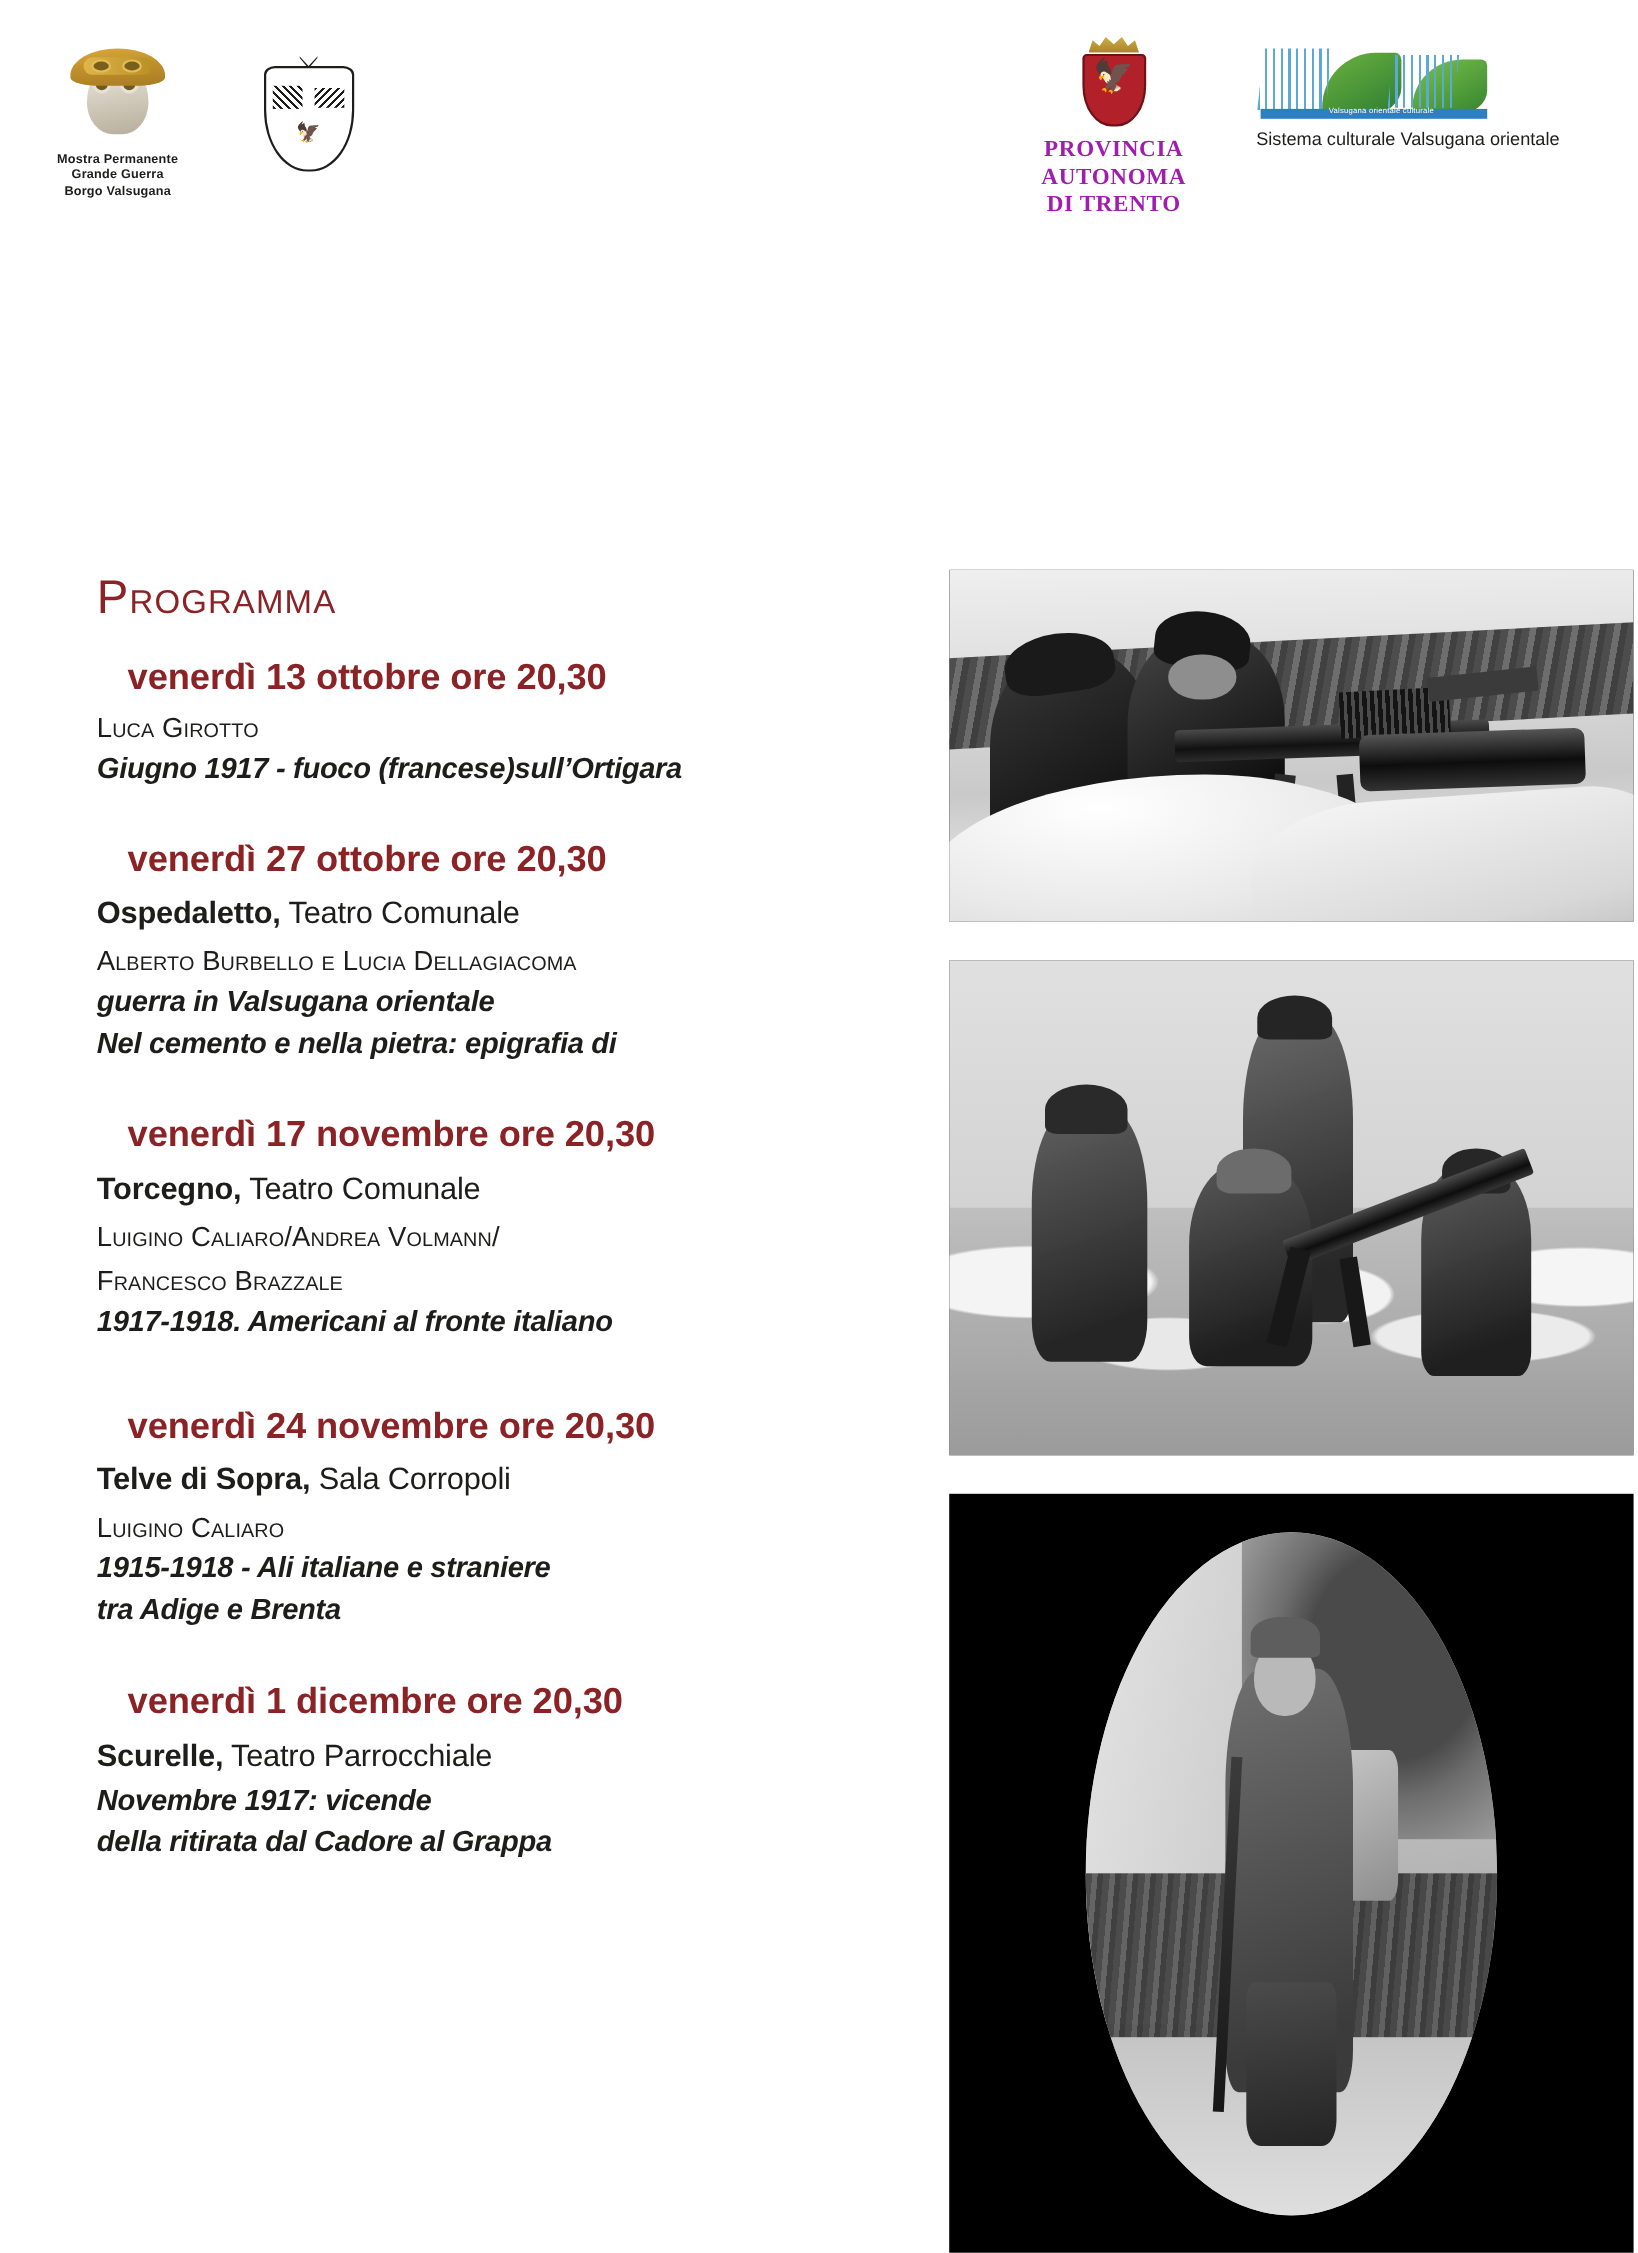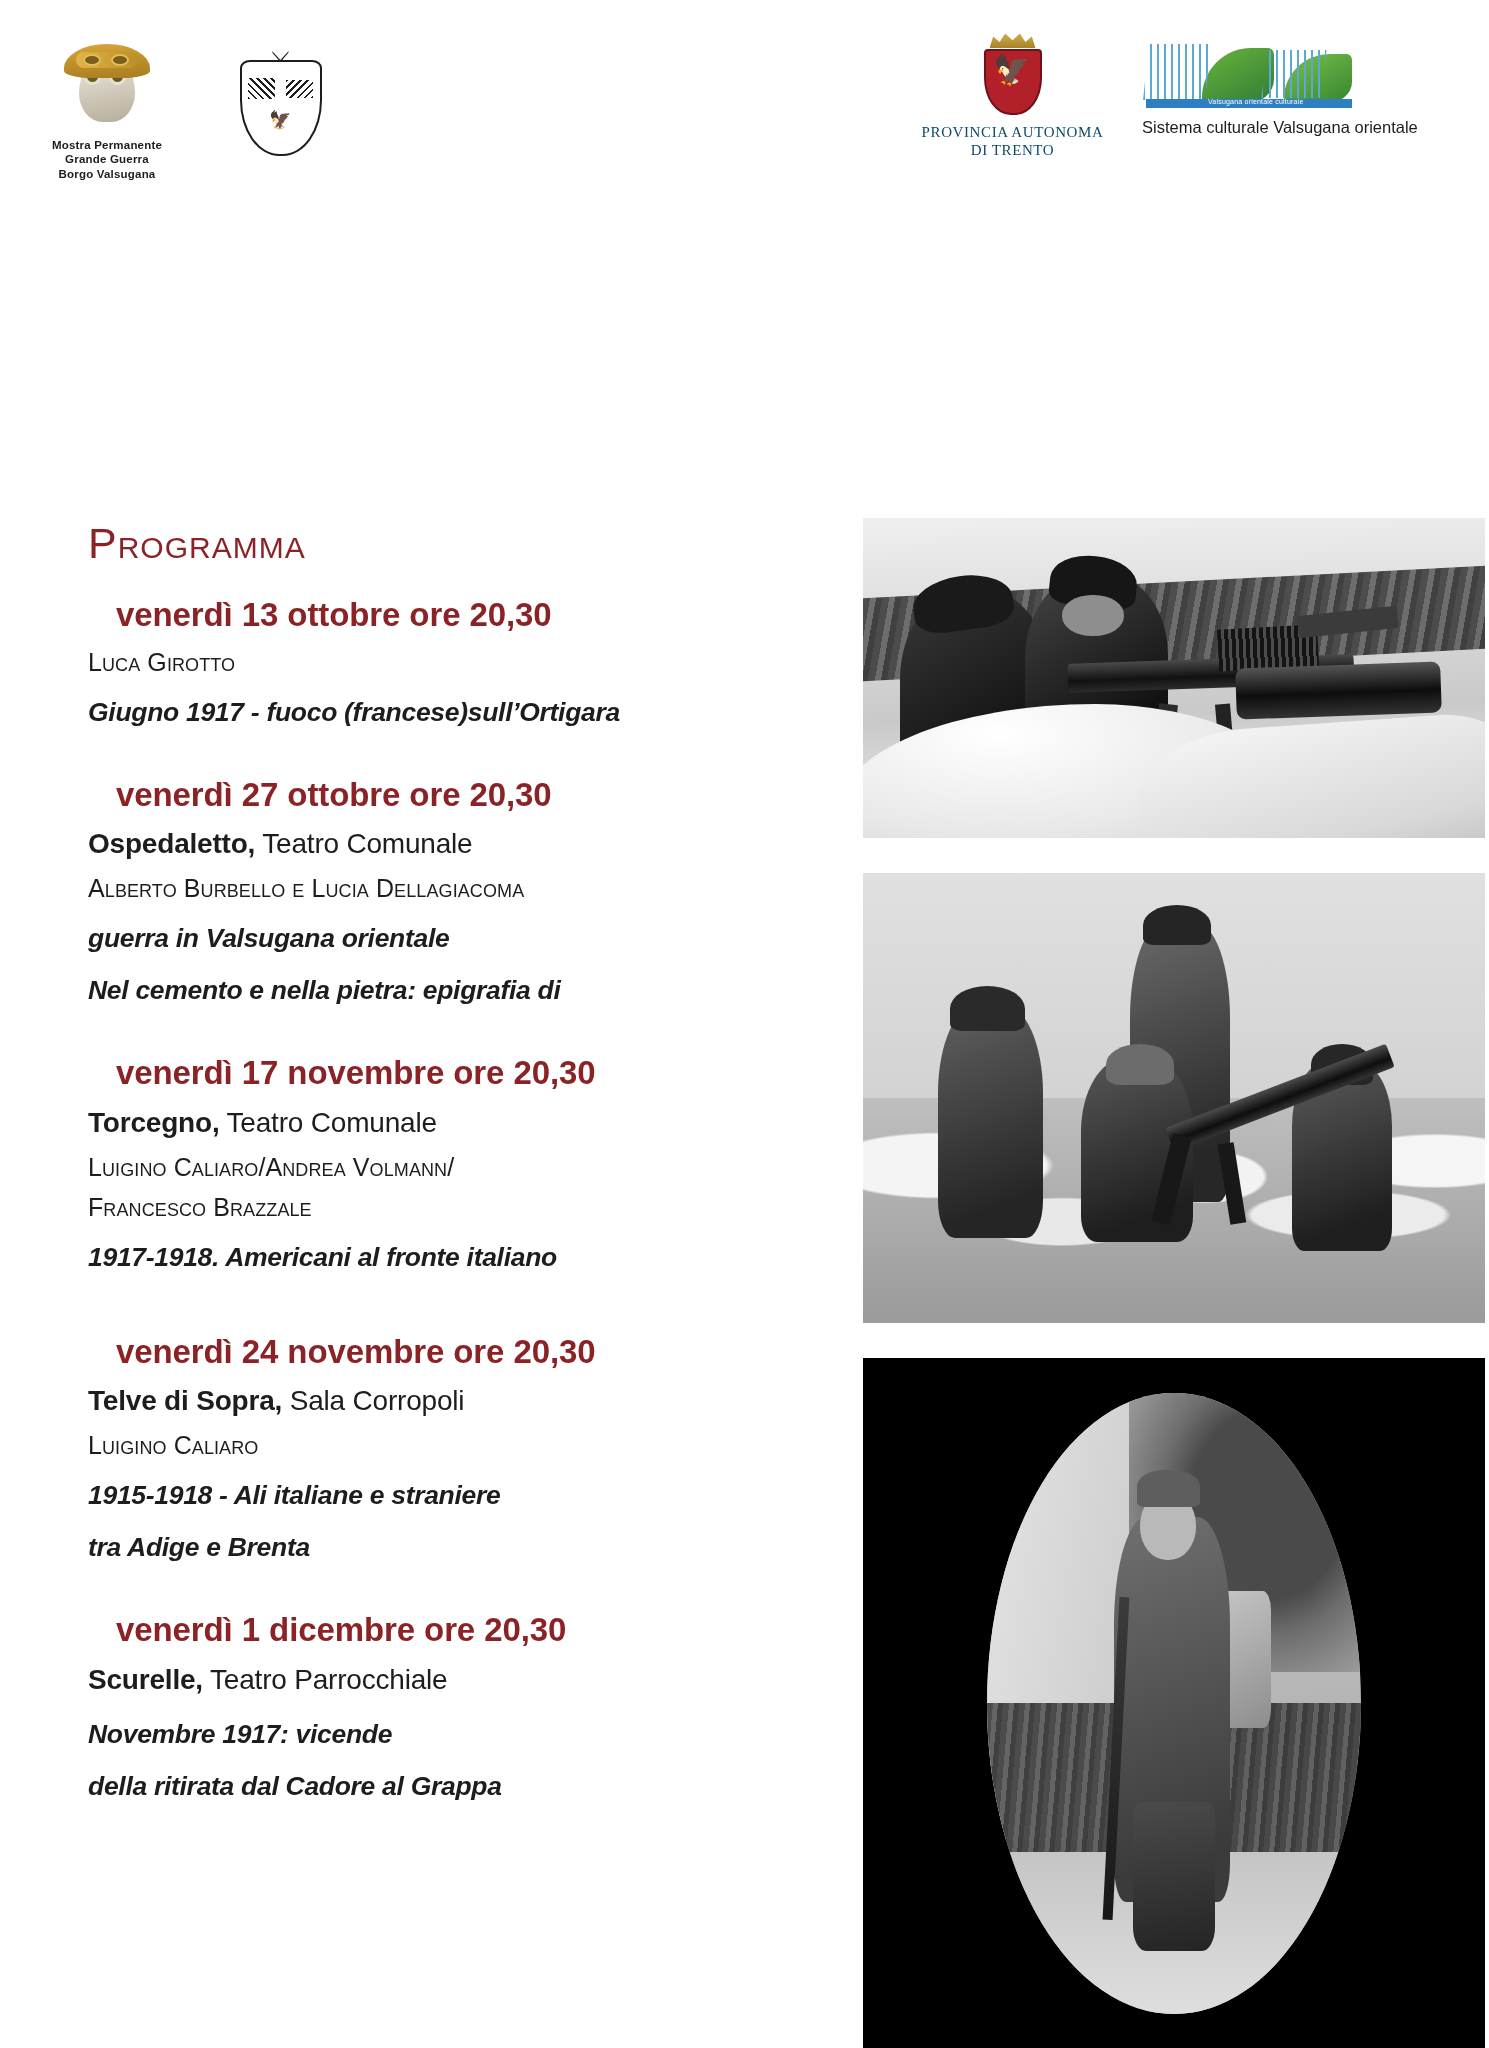--- a/index.html
+++ b/index.html
@@ -42,23 +42,23 @@
     font-size: 11.5px;
     font-weight: bold;
     color: #1d1d1b;
     line-height: 1.25;
     letter-spacing: .2px;
     margin-top: 4px;
   }
 
   .logo-caption-serif {
     font-family: "Liberation Serif", serif;
-    font-size: 15px;
-    font-weight: normal;
-    color: #0c4a6e;
+    font-size: 21px;
+    font-weight: bold;
+    color: #a21caf;
     line-height: 1.2;
     letter-spacing: .6px;
     margin-top: 5px;
   }
 
   .logo-caption-sistema {
     font-size: 16.5px;
     font-weight: normal;
     color: #1d1d1b;
     line-height: 1.2;
@@ -157,21 +157,21 @@
     margin-top: 7px;
   }
 
   .event-title {
     font-size: 26.5px;
     font-weight: bold;
     font-style: italic;
     color: #1d1d1b;
     line-height: 1.35;
     letter-spacing: -.3px;
-    margin-top: 16px;
+    margin-top: 2px;
   }
 
   
   .event.gap-lg { margin-bottom: 52px; }
   .event.gap-md { margin-bottom: 40px; }
 
   
   .photo {
     position: absolute;
     overflow: hidden;

